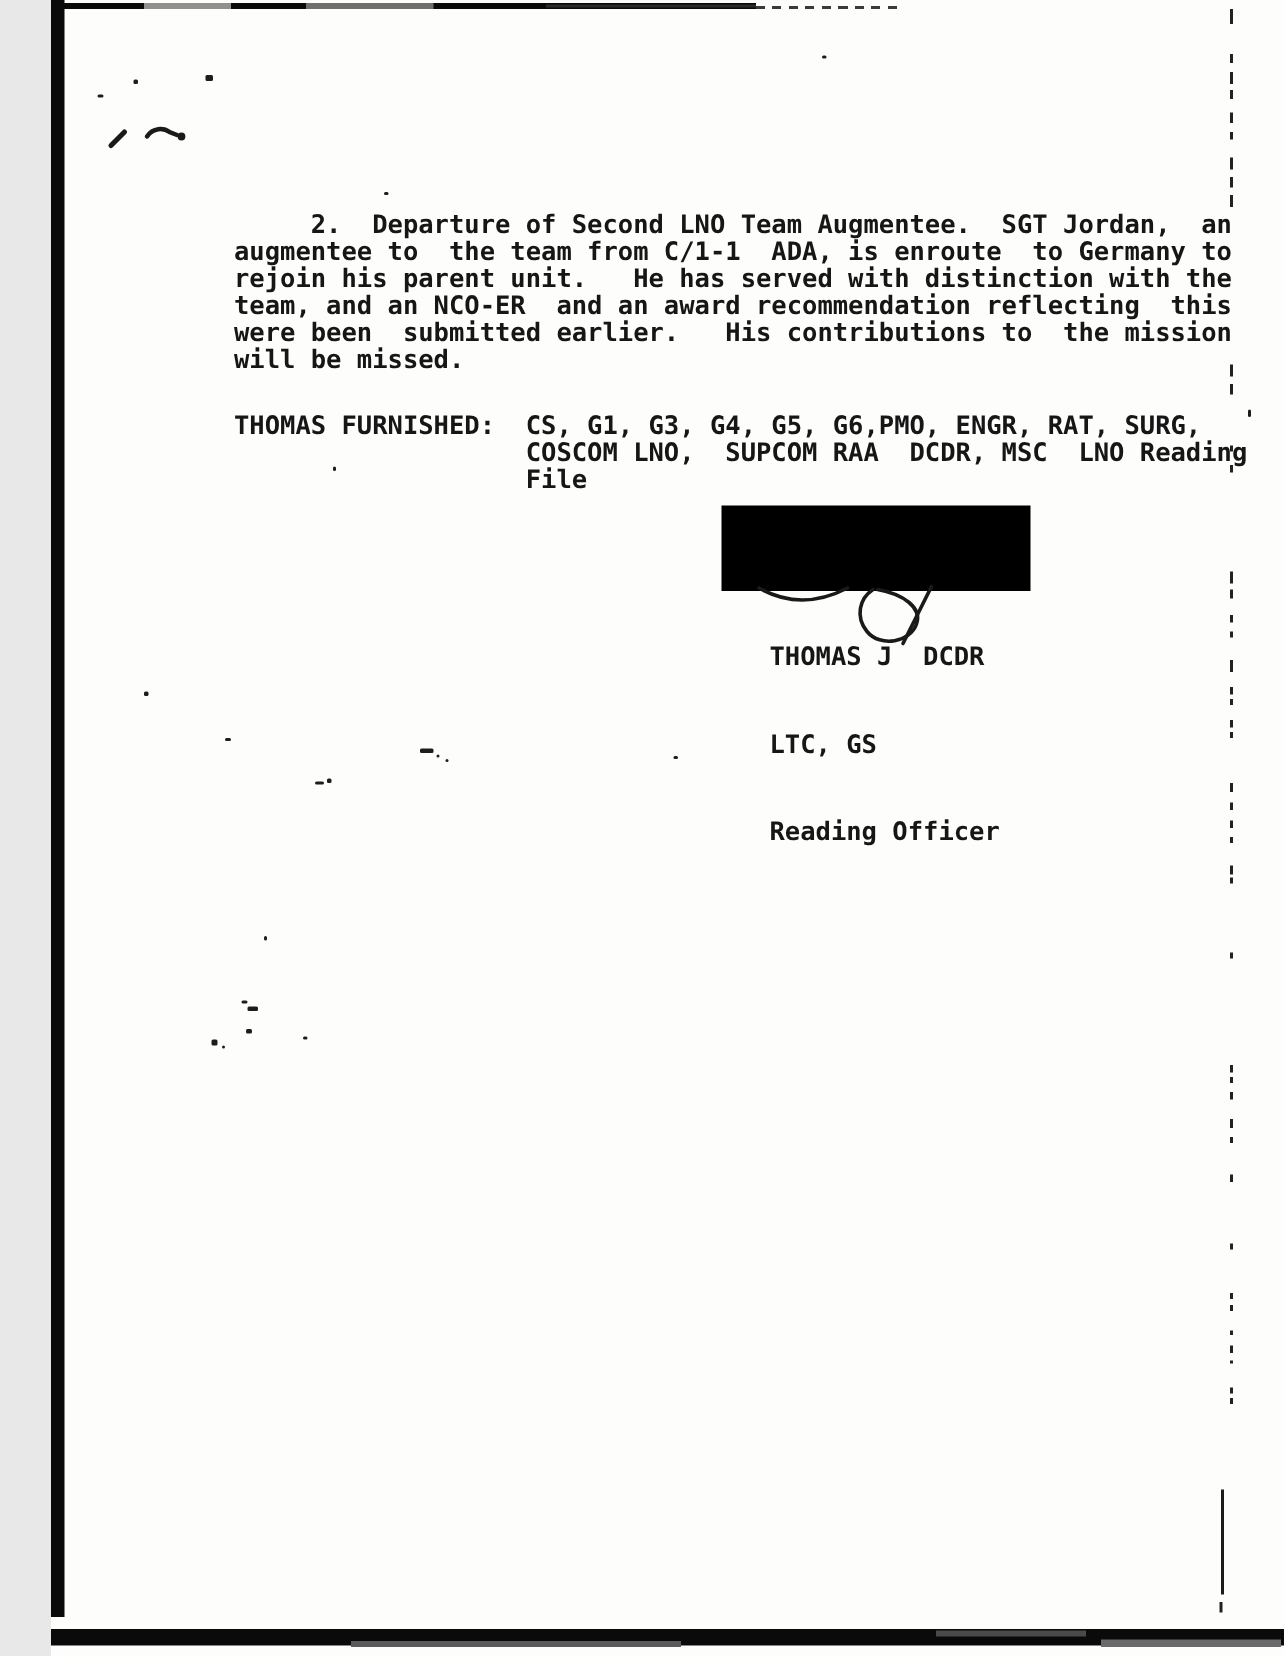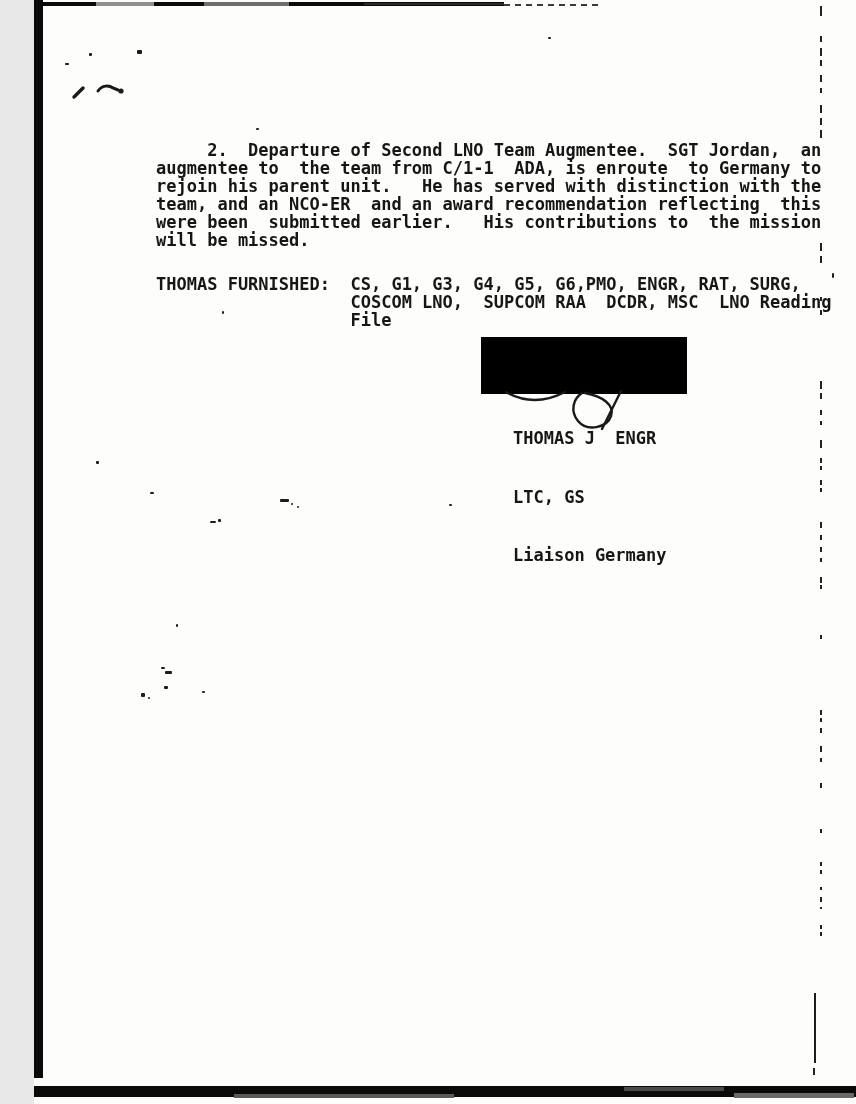--- a/index.html
+++ b/index.html
@@ -79,23 +79,23 @@
 
   <div class="redaction"></div>
 
   <svg class="sig-svg" viewBox="0 0 856 1104">
     <path d="M 472 392 Q 500 408 531 392"></path>
     <path d="M 551 393 C 568 396 581 405 577 416 C 573 428 553 432 544 421 C 536 411 539 399 548 393"></path>
     <path d="M 587 391 L 568 429"></path>
   </svg>
 
   <div class="sigblock">
-    <div>THOMAS J  ENGR</div>
+    <div>THOMAS J  DCDR</div>
     <div>LTC, GS</div>
-    <div>Liaison Germany</div>
+    <div>Reading Officer</div>
   </div>
 
 <div class="dash" style="left: 786px; top: 6px; height: 10px;"></div>
     <div class="dash" style="left: 786px; top: 36px; height: 6px;"></div>
     <div class="dash" style="left: 786px; top: 48px; height: 8px;"></div>
     <div class="dash" style="left: 786px; top: 60px; height: 6px;"></div>
     <div class="dash" style="left: 786px; top: 75px; height: 7px;"></div>
     <div class="dash" style="left: 786px; top: 88px; height: 5px;"></div>
     <div class="dash" style="left: 786px; top: 105px; height: 8px;"></div>
     <div class="dash" style="left: 786px; top: 118px; height: 7px;"></div>

